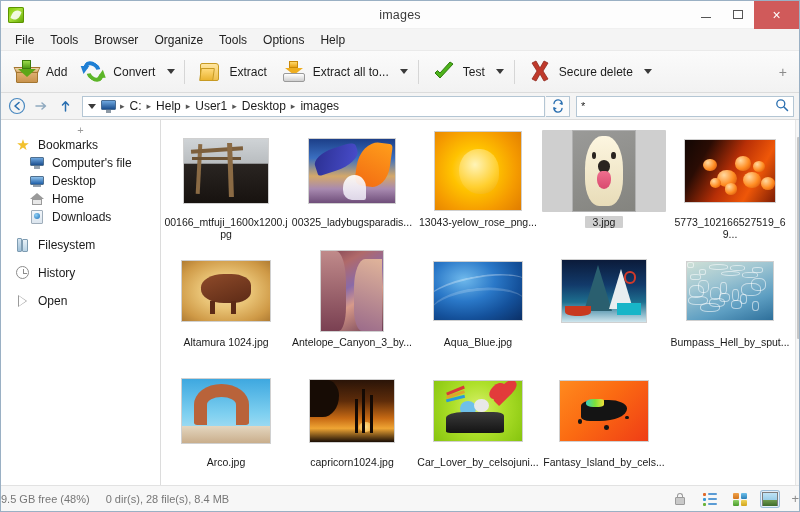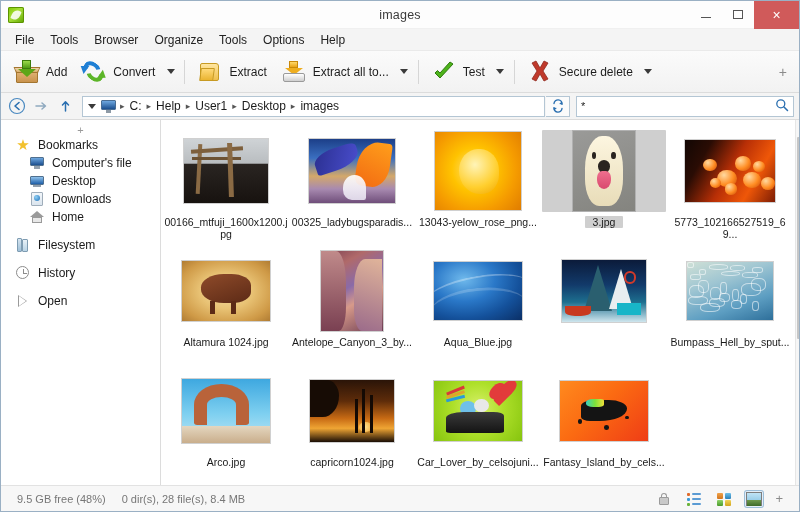--- a/index.html
+++ b/index.html
@@ -346,21 +346,21 @@
     position: absolute; left: 1px; right: 1px; top: 0; height: 61%;
     background: #c6c6c6; border-radius: 1px;
   }
 
   
   .statusbar {
     height: 26px; flex: 0 0 26px;
     background: #f7f7f7;
     border-top: 1px solid #e2e2e2;
     display: flex; align-items: center;
-    padding: 0 16px; gap: 16px;
+    padding: 0 0; gap: 16px;
   }
   .status-text { font-size: 11px; color: #777; white-space: nowrap; }
   .status-icons { margin-left: auto; display: flex; align-items: center; gap: 12px; }
   .sb-ico { width: 18px; height: 16px; position: relative; }
   .sb-ico.active { box-shadow: 0 0 0 1px #9bbdd8; background: #e4eff9; border-radius: 2px; }
 
   .lock-b { position: absolute; left: 4px; top: 6px; width: 10px; height: 8px;
     background: #c9c9c9; border: 1px solid #9b9b9b; border-radius: 1px; }
   .lock-s { position: absolute; left: 6px; top: 2px; width: 6px; height: 6px;
     border: 1.5px solid #9b9b9b; border-bottom: none; border-radius: 3px 3px 0 0; }
@@ -672,32 +672,32 @@
         <span>Computer's file</span>
       </div>
       <div class="side-row indent">
         <span class="si si-desk">
             <i class="scr"></i>
             <i class="std"></i>
           </span>
         <span>Desktop</span>
       </div>
       <div class="side-row indent">
+        <span class="si si-home">
+            <i class="roof"></i>
+            <i class="wall"></i>
+          </span>
+        <span>Home</span>
+      </div>
+      <div class="side-row indent">
         <span class="si si-dl">
             <i class="bx"></i>
             <i class="dot"></i>
           </span>
         <span>Downloads</span>
-      </div>
-      <div class="side-row indent">
-        <span class="si si-home">
-            <i class="roof"></i>
-            <i class="wall"></i>
-          </span>
-        <span>Home</span>
       </div>
 
       <div class="side-gap"></div>
       <div class="side-row">
         <span class="si si-fs">
             <i class="b1"></i>
             <i class="b2"></i>
           </span>
         <span>Filesystem</span>
       </div>

